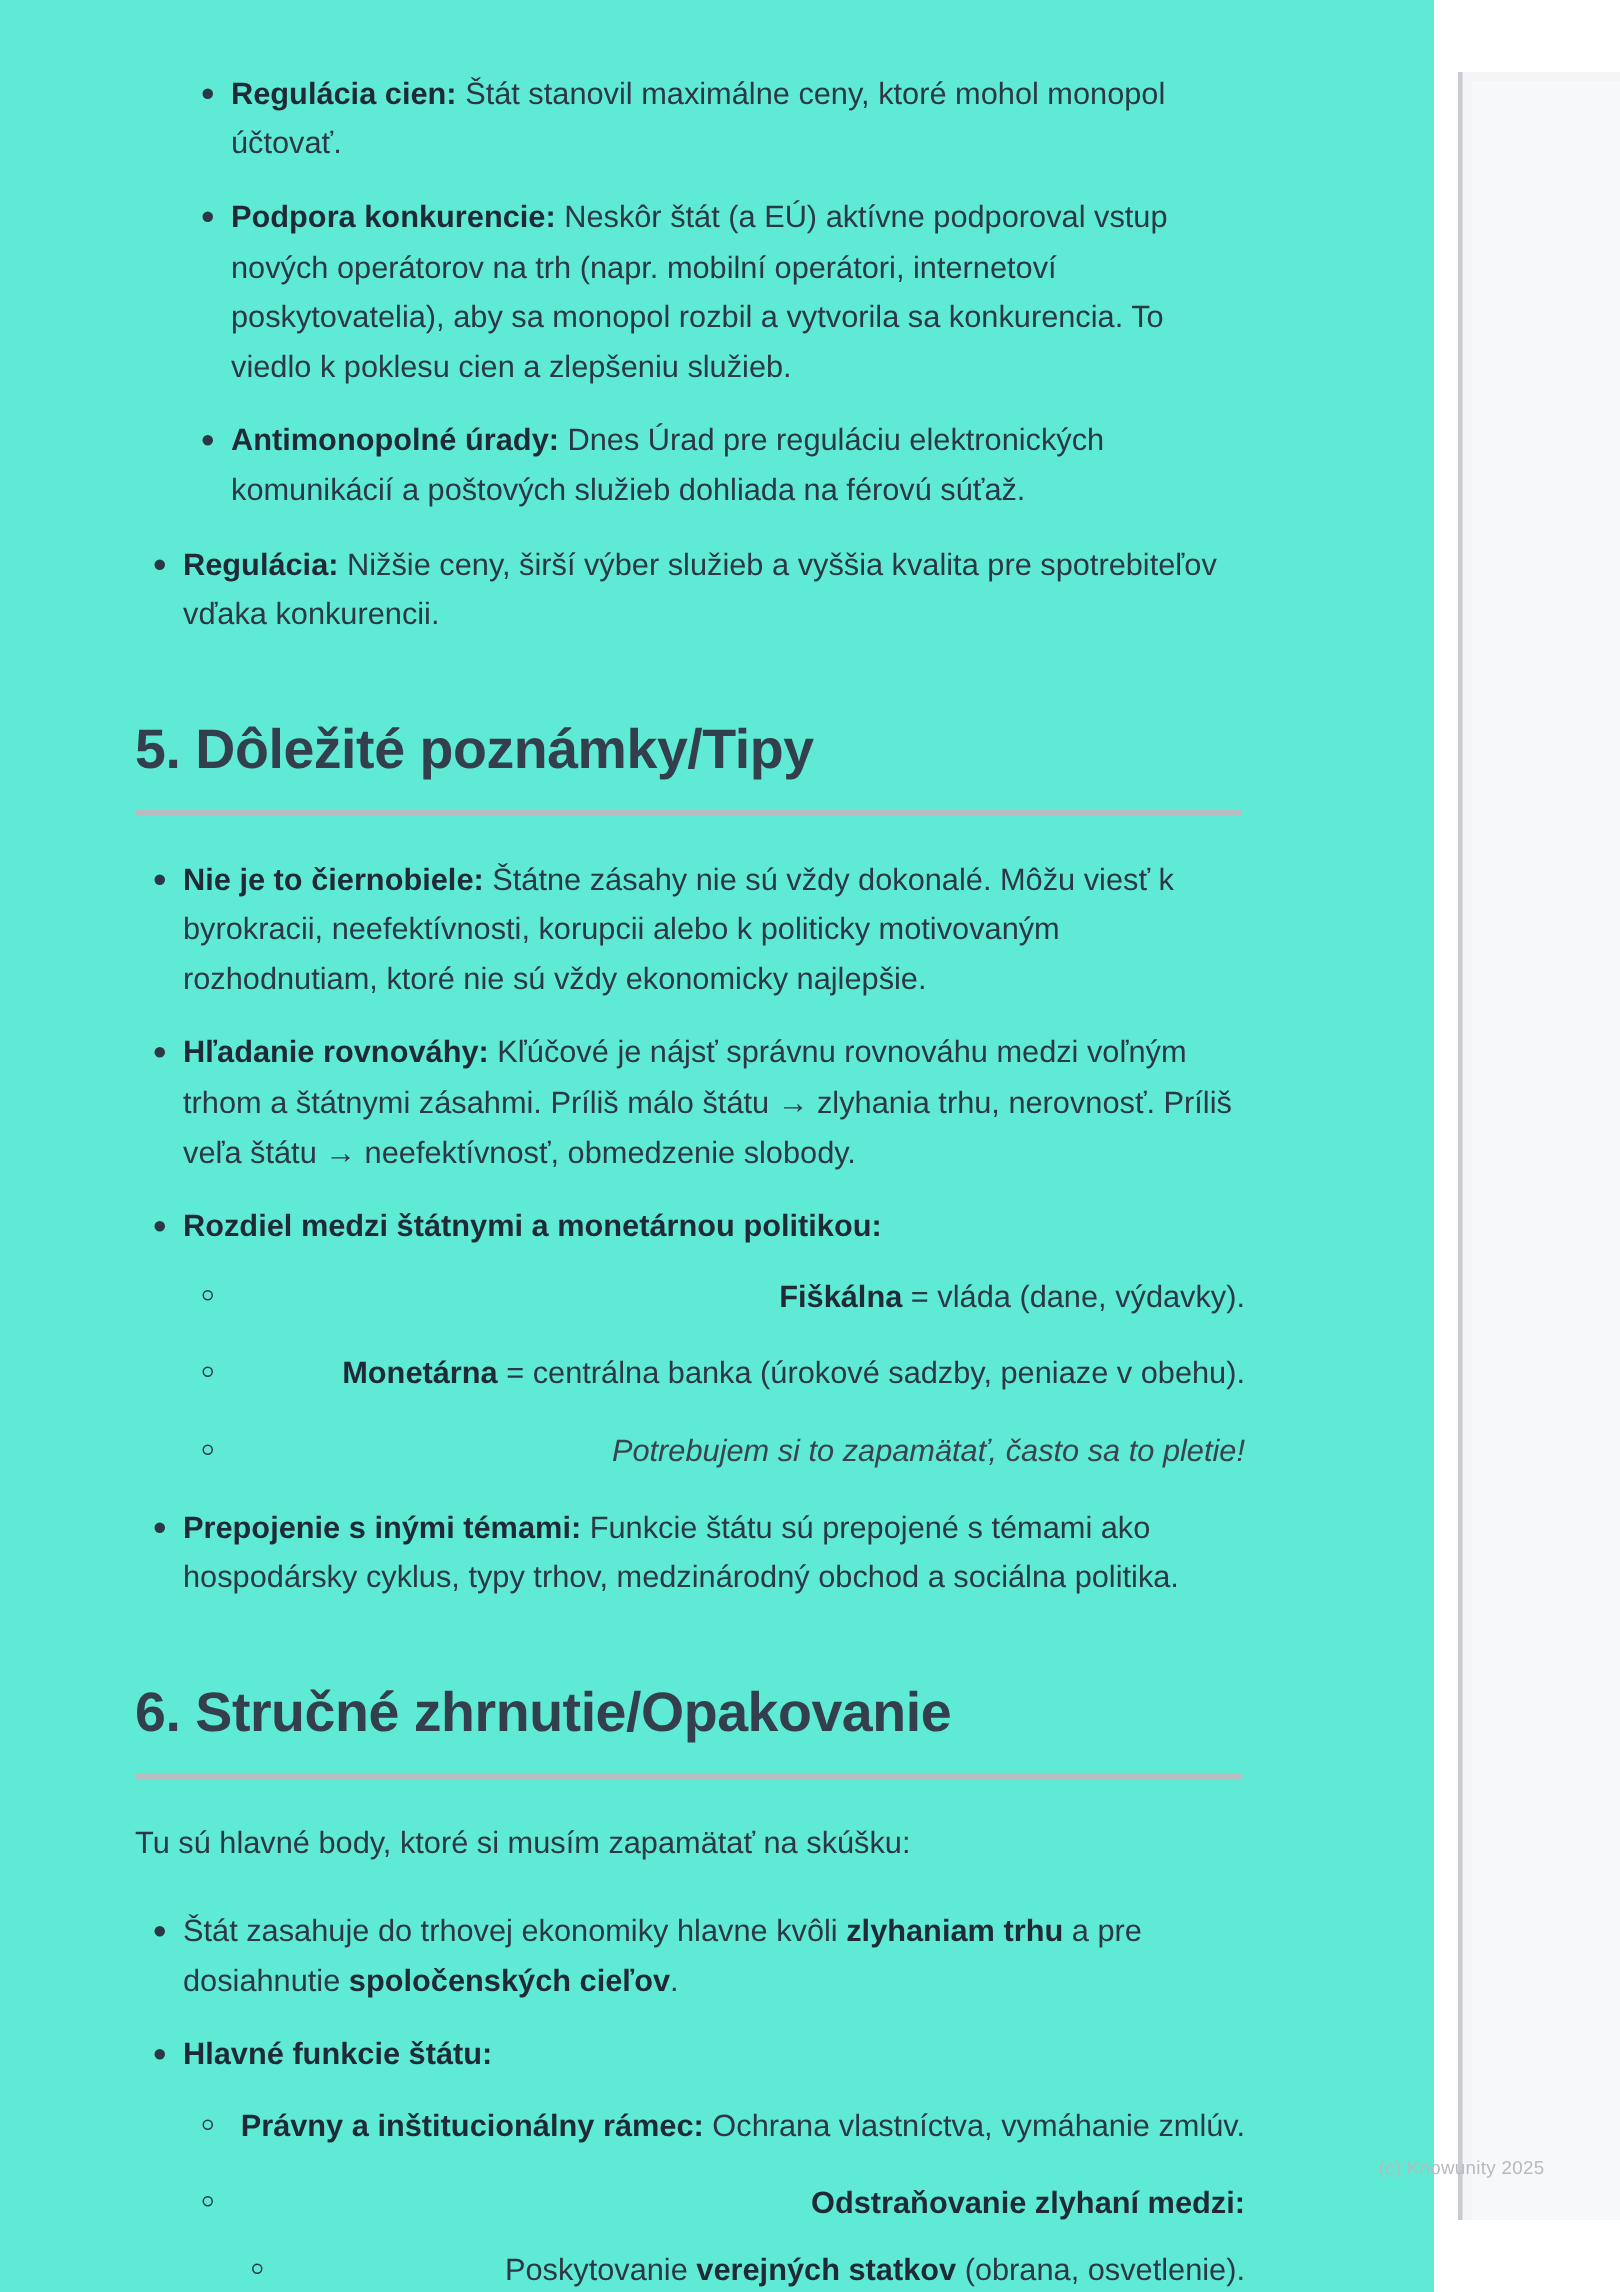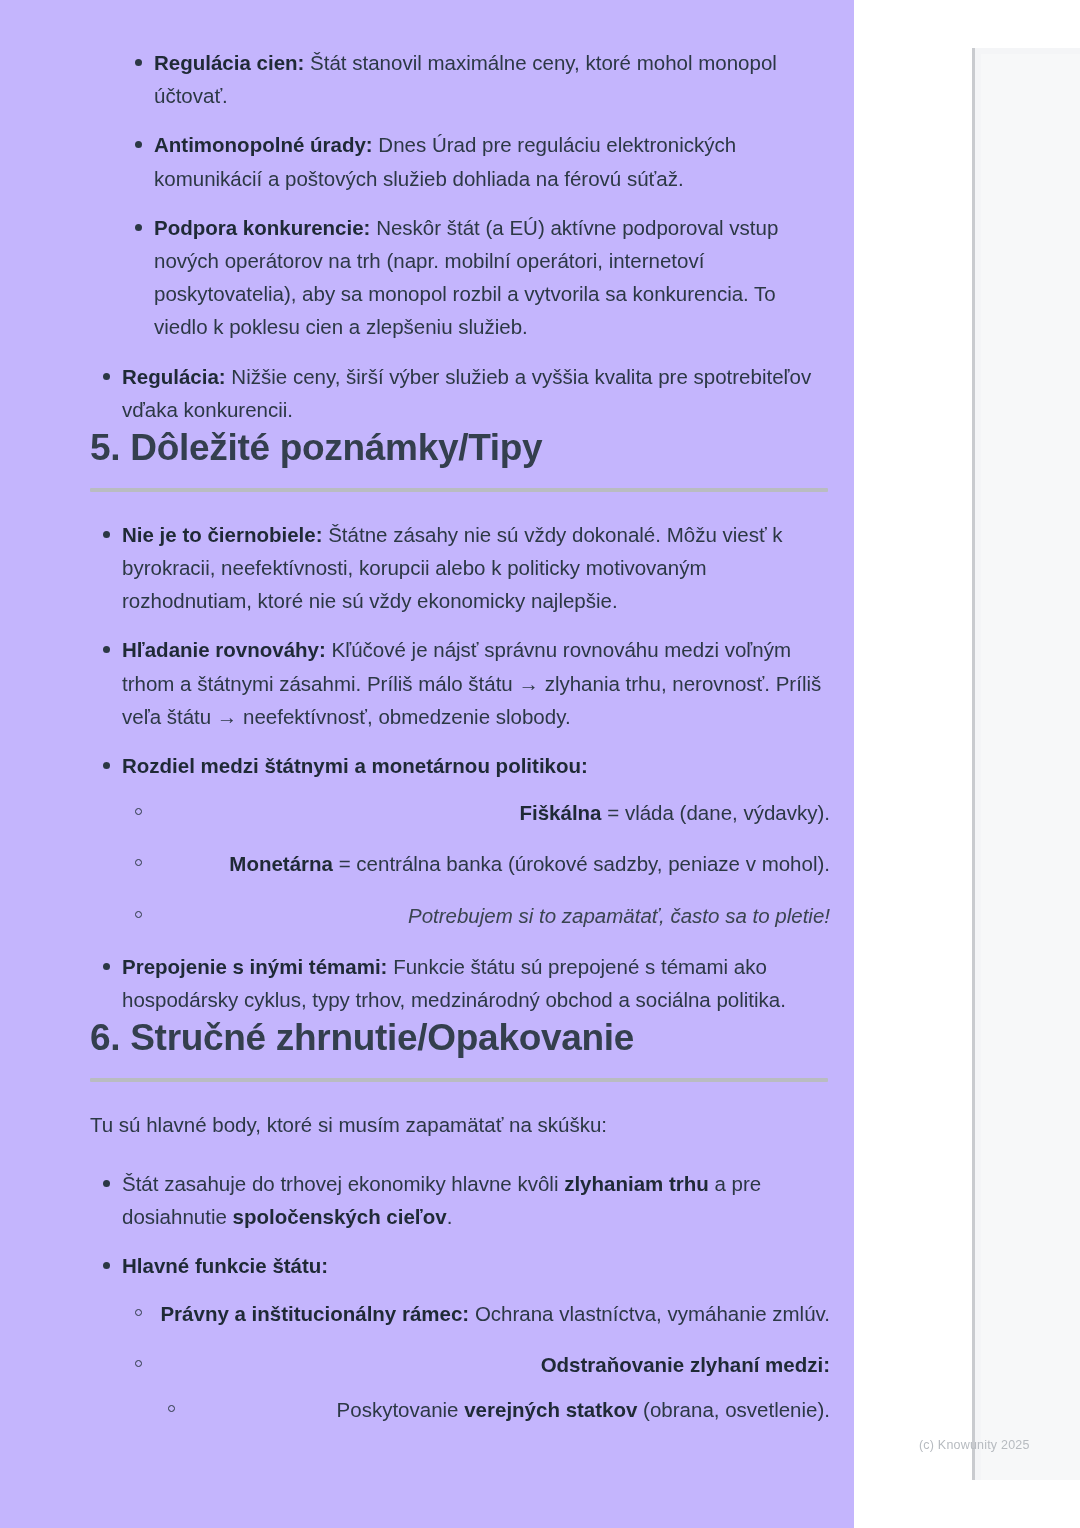--- a/index.html
+++ b/index.html
@@ -16,23 +16,23 @@
     font-family: "Liberation Sans", "DejaVu Sans", sans-serif;
     color: #2c3845;
     -webkit-font-smoothing: antialiased;
   }
 
   
   .page-sheet {
     position: absolute;
     left: 0;
     top: 0;
-    width: 854px;
+    width: 956px;
     height: 1528px;
-    background: #c4b5fd;
+    background: #5eead4;
   }
   .right-rail {
     position: absolute;
     left: 972px;
     top: 48px;
     width: 108px;
     height: 1432px;
     background: #f4f5f7;
     border-left: 3px solid #c9cbcf;
     box-sizing: border-box;
@@ -58,20 +58,21 @@
   h2.section-heading {
     font-size: 37px;
     line-height: 1.18;
     font-weight: 700;
     color: #343f4e;
     margin: 0;
     padding: 0;
     letter-spacing: -0.3px;
   }
   .heading-block {
+    margin-top: 52px;
     margin-bottom: 26px;
   }
   .heading-rule {
     height: 4px;
     background: #b9bcc0;
     margin-top: 18px;
     width: 738px;
     border-radius: 1px;
   }
 
@@ -182,25 +183,25 @@
 
   <div class="content">
 
     <ul class="lvl1 top-list">
 
       <li class="indent-1">
         <b>Regulácia cien:</b><span> Štát stanovil maximálne ceny, ktoré mohol monopol účtovať.</span>
       </li>
 
       <li class="indent-1">
+        <b>Podpora konkurencie:</b><span> Neskôr štát (a EÚ) aktívne podporoval vstup nových operátorov na trh (napr. mobilní operátori, internetoví poskytovatelia), aby sa monopol rozbil a vytvorila sa konkurencia. To viedlo k poklesu cien a zlepšeniu služieb.</span>
+      </li>
+
+      <li class="indent-1">
         <b>Antimonopolné úrady:</b><span> Dnes Úrad pre reguláciu elektronických komunikácií a poštových služieb dohliada na férovú súťaž.</span>
-      </li>
-
-      <li class="indent-1">
-        <b>Podpora konkurencie:</b><span> Neskôr štát (a EÚ) aktívne podporoval vstup nových operátorov na trh (napr. mobilní operátori, internetoví poskytovatelia), aby sa monopol rozbil a vytvorila sa konkurencia. To viedlo k poklesu cien a zlepšeniu služieb.</span>
       </li>
 
       <li>
         <b>Regulácia:</b><span> Nižšie ceny, širší výber služieb a vyššia kvalita pre spotrebiteľov vďaka konkurencii.</span>
       </li>
 
     </ul>
 
     <div class="heading-block">
       <h2 class="section-heading">5. Dôležité poznámky/Tipy</h2>
@@ -217,21 +218,21 @@
         <b>Hľadanie rovnováhy:</b><span> Kľúčové je nájsť správnu rovnováhu medzi voľným trhom a štátnymi zásahmi. Príliš málo štátu → zlyhania trhu, nerovnosť. Príliš veľa štátu → neefektívnosť, obmedzenie slobody.</span>
       </li>
 
       <li>
         <b>Rozdiel medzi štátnymi a monetárnou politikou:</b>
         <ul class="lvl2">
           <li>
             <b>Fiškálna</b><span> = vláda (dane, výdavky).</span>
           </li>
           <li>
-            <b>Monetárna</b><span> = centrálna banka (úrokové sadzby, peniaze v mohol).</span>
+            <b>Monetárna</b><span> = centrálna banka (úrokové sadzby, peniaze v obehu).</span>
           </li>
           <li>
             <i>Potrebujem si to zapamätať, často sa to pletie!</i>
           </li>
         </ul>
       </li>
 
       <li>
         <b>Prepojenie s inými témami:</b><span> Funkcie štátu sú prepojené s témami ako hospodársky cyklus, typy trhov, medzinárodný obchod a sociálna politika.</span>
       </li>

